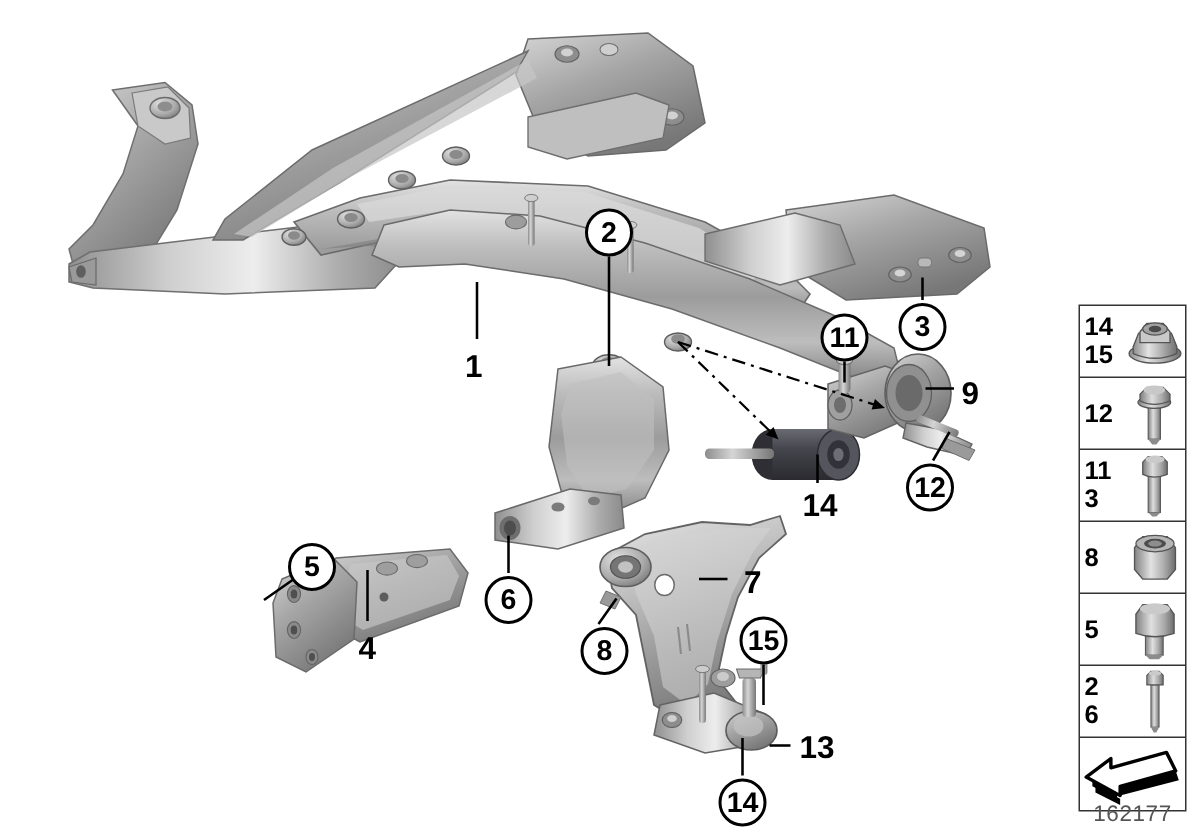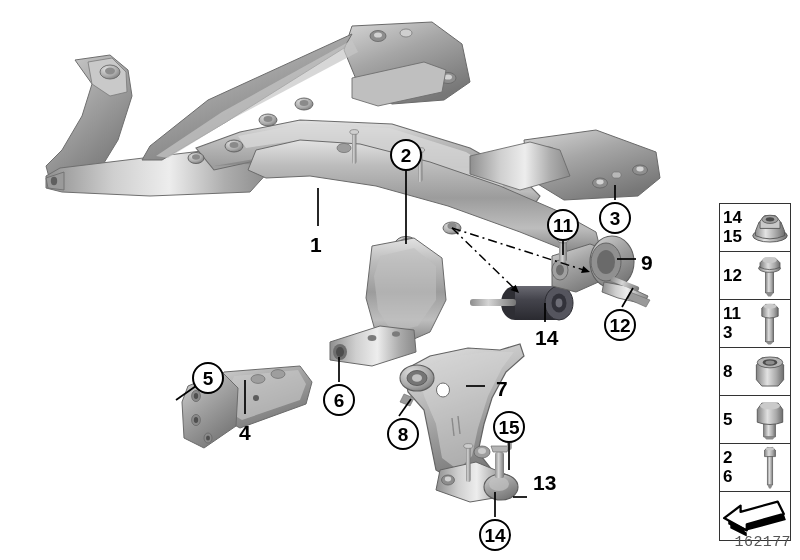--- a/index.html
+++ b/index.html
@@ -92,24 +92,24 @@
     flex: 1;
     height: 100%;
     position: relative;
   }
   .legend-art svg { position:absolute; left:0; top:0; width:100%; height:100%; }
   .partnum {
     position: absolute;
     left: 719px;
     top: 534px;
     width: 72px;
-    text-align: right;
+    text-align: center;
     font-size: 15px;
     color: #555;
-    font-family: Liberation Mono, monospace;
+    font-family: Liberation Sans, sans-serif;
     letter-spacing: 0.4px;
   }
 </style>
 </head>
 <body>
 
 <div id="stage">
 
   <svg class="layer" viewBox="0 0 800 560">
     <defs>
@@ -370,21 +370,21 @@
         <span>8</span>
       </div>
       <div class="callout-plain" style="left: 641px; top: 252px;"><span>9</span></div>
       <div class="callout-plain" style="left: 535px; top: 327px;"><span>14</span></div>
       <div class="callout-circle" style="left: 547px; top: 209px;">
         <span>11</span>
       </div>
       <div class="callout-circle" style="left: 604px; top: 309px;">
         <span>12</span>
       </div>
-      <div class="callout-plain" style="left: 533px; top: 472px;"><span>13</span></div>
+      <div class="callout-plain" style="left: 533px; top: 488px;"><span>13</span></div>
       <div class="callout-circle" style="left: 479px; top: 519px;">
         <span>14</span>
       </div>
       <div class="callout-circle" style="left: 493px; top: 411px;">
         <span>15</span>
       </div>
     </div>
 
   <div class="legend-panel">
 

